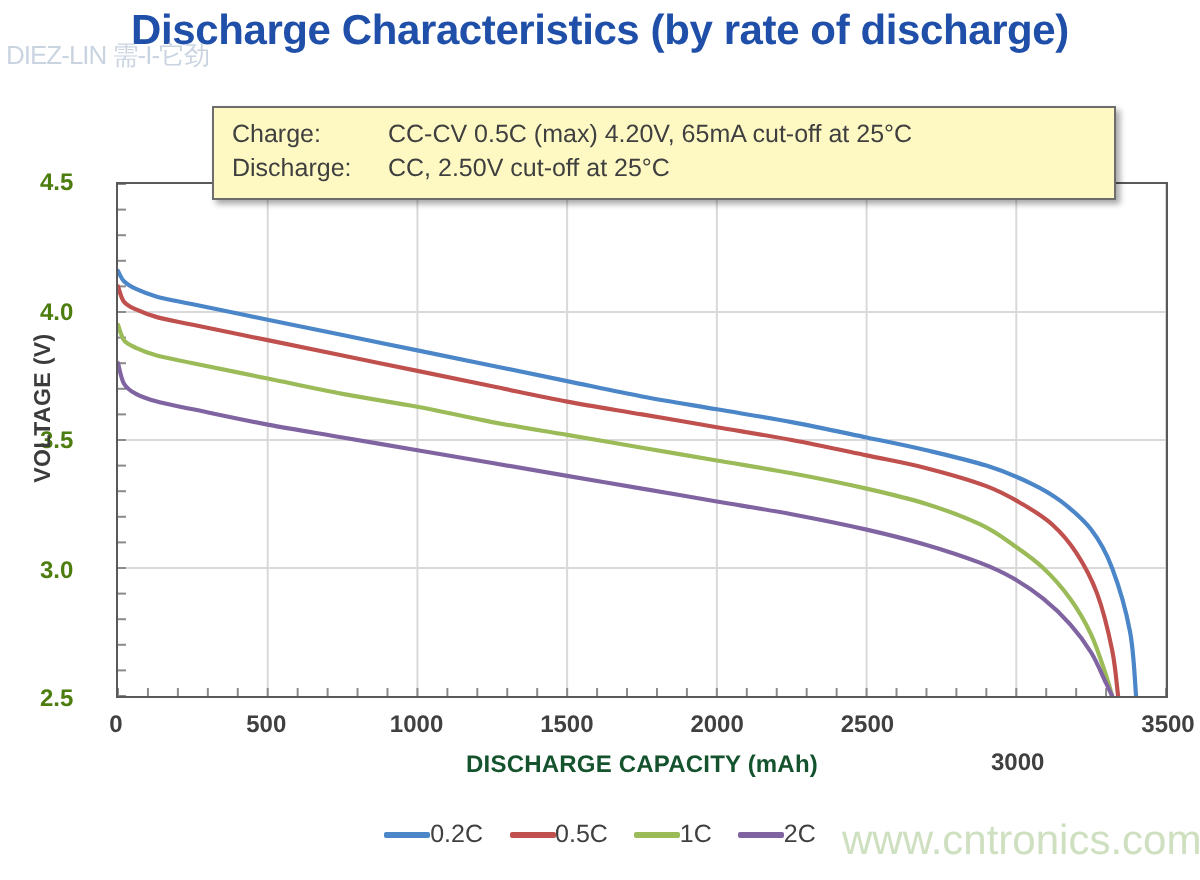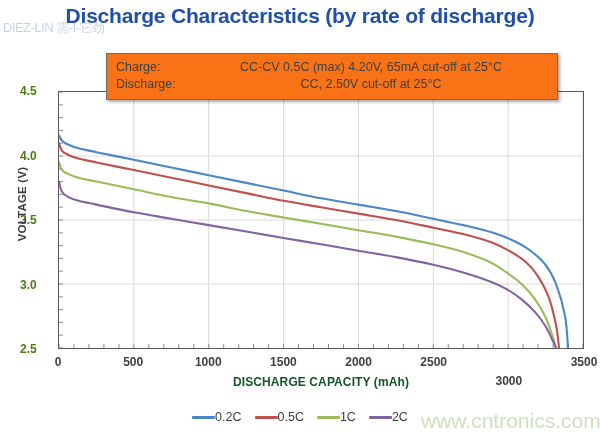--- a/index.html
+++ b/index.html
@@ -58,35 +58,35 @@
     pointer-events: none;
   }
 
   
   #condition-box {
     position: absolute;
     left: 106px;
     top: 53px;
     width: 452px;
     box-sizing: border-box;
-    background: #f97316;
+    background: #fef9c3;
     border: 1.4px solid #6d6d6d;
     box-shadow: 2px 2px 3px rgba(0,0,0,0.35);
     padding: 5px 9px 6px 9px;
     z-index: 20;
   }
   .cond-row {
     display: flex;
     font-size: 12.5px;
     color: #3f3f3f;
     line-height: 17px;
     white-space: nowrap;
   }
   .cond-label { width: 78px; flex: 0 0 78px; }
-  .cond-value { flex: 1 1 auto; text-align: center; }
+  .cond-value { flex: 1 1 auto; }
 
   
   #plot-frame {
     position: absolute;
     left: 58px;
     top: 91px;
     width: 526px;
     height: 258px;
     box-sizing: border-box;
     border: 1.5px solid #595959;

